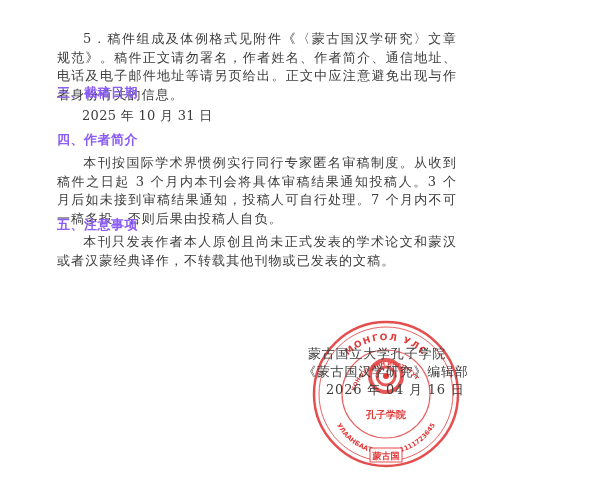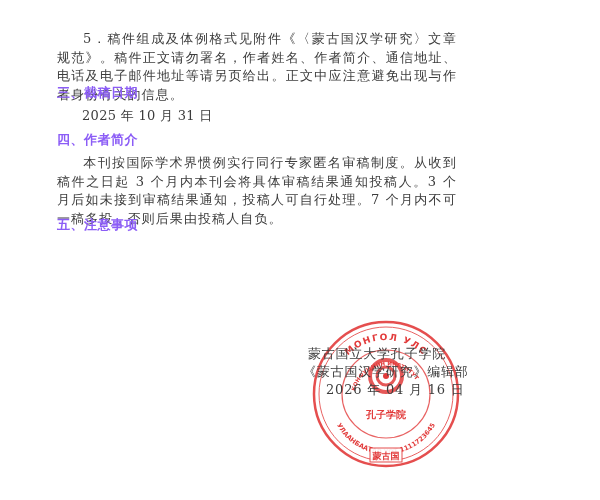--- a/index.html
+++ b/index.html
@@ -26,20 +26,23 @@
 
   <div class="heading" style="top:84px;">三、截稿日期</div>
   <div class="date-line" style="top:107px;text-align:right;">2025 年 10 月 31 日</div>
 
   <div class="heading" style="top:131px;">四、作者简介</div>
   <div class="para" style="top:154px;">
     <span class="indent"></span><span>本刊按国际学术界惯例实行同行专家匿名审稿制度。从收到稿件之日起 3 个月内本刊会将具体审稿结果通知投稿人。3 个月后如未接到审稿结果通知，投稿人可自行处理。7 个月内不可一稿多投，否则后果由投稿人自负。</span>
   </div>
 
   <div class="heading" style="top:216px;">五、注意事项</div>
+  <div class="para" style="top:233px;">
+    <span class="indent"></span><span>本刊只发表作者本人原创且尚未正式发表的学术论文和蒙汉或者汉蒙经典译作，不转载其他刊物或已发表的文稿。</span>
+  </div>
 
   <svg class="stamp" viewBox="0 0 152 152">
     <defs>
       <path id="topArc" d="M 22 76 A 54 54 0 0 1 130 76"></path>
       <path id="bottomArc" d="M 20 80 A 56 56 0 0 0 132 80"></path>
       <path id="innerArc" d="M 44 82 A 34 34 0 0 1 110 70"></path>
     </defs>
     <circle cx="76" cy="76" r="72" fill="none" stroke="#e23b3b" stroke-width="2.5" opacity="0.9"></circle>
     <circle cx="76" cy="76" r="67" fill="none" stroke="#e23b3b" stroke-width="1" opacity="0.8"></circle>
     <circle cx="76" cy="76" r="44" fill="none" stroke="#e23b3b" stroke-width="1.2" opacity="0.8"></circle>

